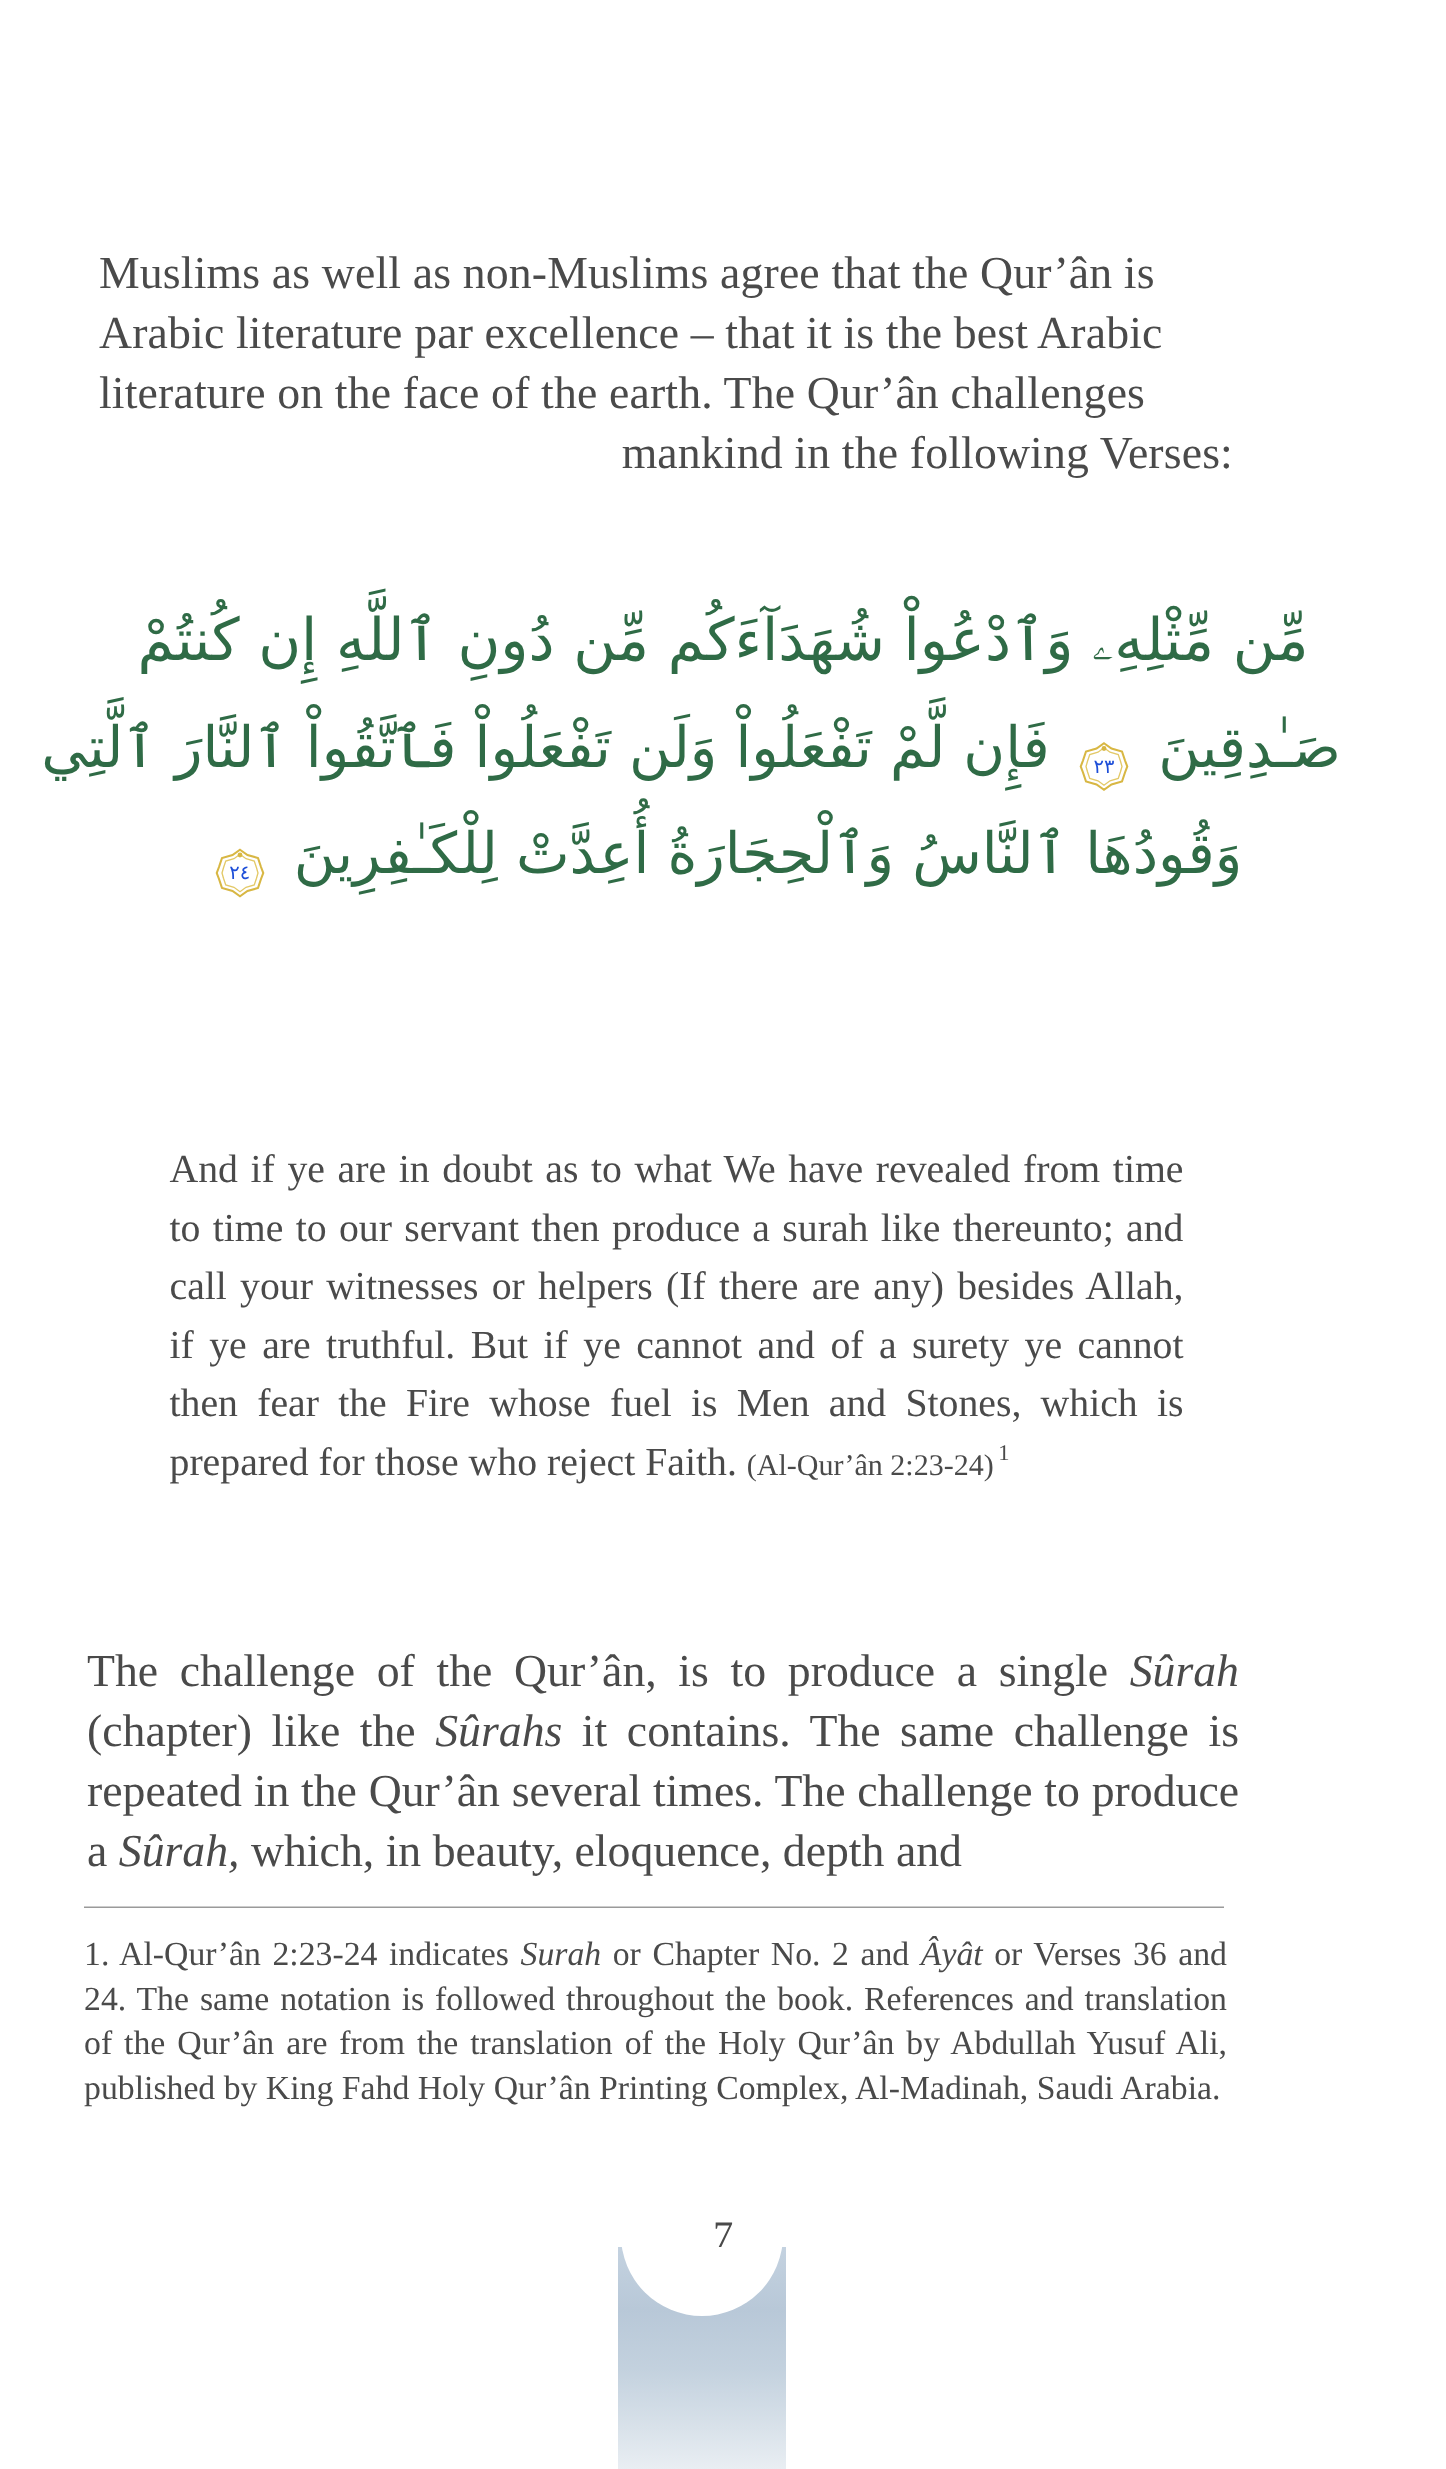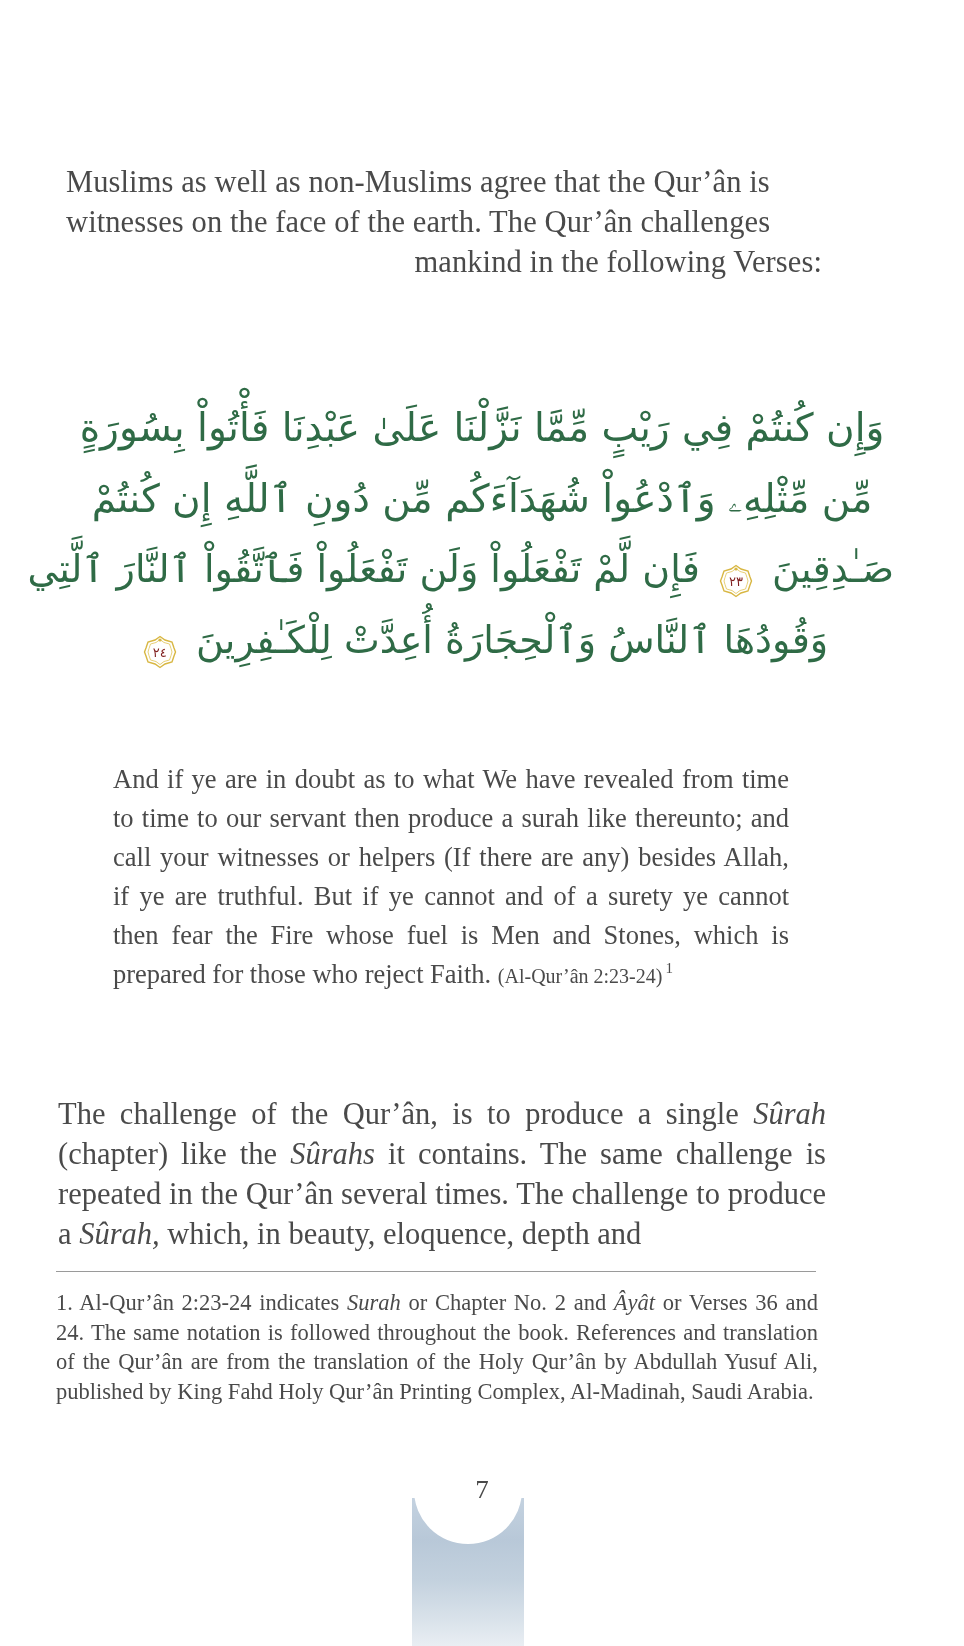--- a/index.html
+++ b/index.html
@@ -80,21 +80,21 @@
   }
   .ayah-marker .mdl {
     position: absolute;
     left: 0; top: 0;
     width: 34px; height: 34px;
   }
   .ayah-marker .num {
     position: relative;
     z-index: 2;
     font-size: 13px;
-    color: #7f1d1d;
+    color: #1d4ed8;
     text-align: center;
   }
 
   
   .translation {
     position: absolute;
     left: 100px;
     top: 760px;
     width: 676px;
     font-size: 26.5px;
@@ -188,27 +188,27 @@
     background: #ffffff;
   }
 </style>
 </head>
 <body>
 
 <div class="page">
 
   <div class="intro">
     <div>Muslims as well as non-Muslims agree that the Qur’ân is</div>
-    <div>witnesses on the face of the earth. The Qur’ân challenges</div>
+    <div>Arabic literature par excellence – that it is the best Arabic</div>
+    <div>literature on the face of the earth. The Qur’ân challenges</div>
     <div class="last-line">mankind in the following Verses:</div>
   </div>
 
   <div class="arabic-block">
 
-    <div class="arabic-line l1">وَإِن كُنتُمْ فِي رَيْبٍ مِّمَّا نَزَّلْنَا عَلَىٰ عَبْدِنَا فَأْتُواْ بِسُورَةٍ</div>
 
     <div class="arabic-line l2">مِّن مِّثْلِهِۦ وَٱدْعُواْ شُهَدَآءَكُم مِّن دُونِ ٱللَّهِ إِن كُنتُمْ</div>
 
     <div class="arabic-line l3">
       <span>صَـٰدِقِينَ</span>
       <span class="ayah-marker">
         <svg class="mdl" viewBox="0 0 34 34">
           <path d="M17 1.5 L22 5 L29 7 L31 13 L32.5 17 L31 21 L29 27 L22 29 L17 32.5 L12 29 L5 27 L3 21 L1.5 17 L3 13 L5 7 L12 5 Z" fill="#ffffff" stroke="#d8b743" stroke-width="1.4"></path>
           <path d="M17 4.5 L21 7.5 L26.5 9 L28 13.5 L29 17 L28 20.5 L26.5 25 L21 26.5 L17 29.5 L13 26.5 L7.5 25 L6 20.5 L5 17 L6 13.5 L7.5 9 L13 7.5 Z" fill="none" stroke="#e3c968" stroke-width="0.9"></path>
           <circle cx="17" cy="5" r="1.6" fill="#d8b743"></circle>

